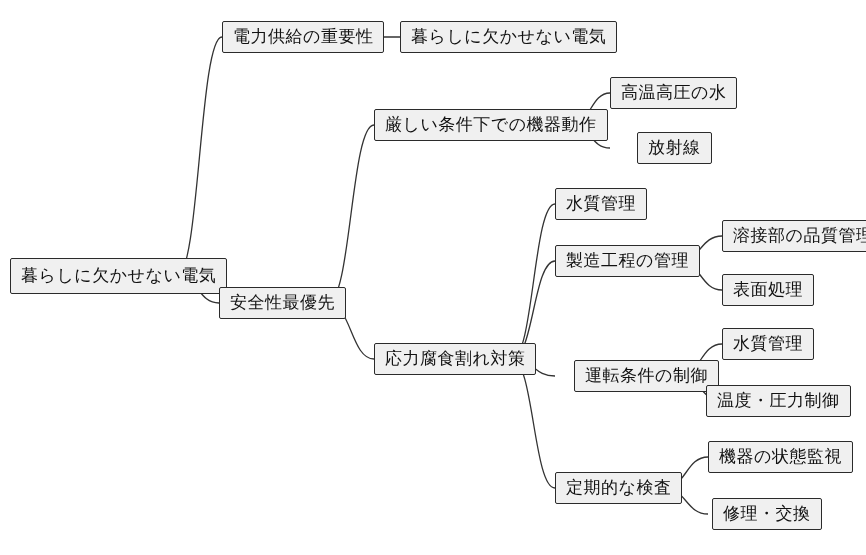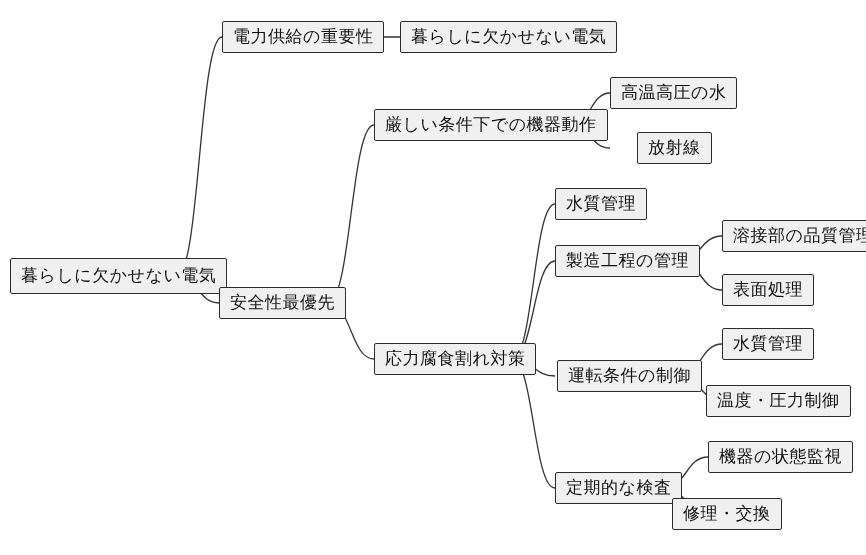--- a/index.html
+++ b/index.html
@@ -92,24 +92,24 @@
   <div class="node" id="scc-measures" style="left:374px; top:343px;">応力腐食割れ対策</div>
 
   <div class="node" id="material-selection" style="left:555px; top:188px;">水質管理</div>
 
   <div class="node" id="manufacturing-control" style="left:555px; top:245px;">製造工程の管理</div>
 
   <div class="node" id="weld-quality" style="left:722px; top:220px;">溶接部の品質管理</div>
 
   <div class="node" id="surface-treatment" style="left:722px; top:274px;text-align:center;">表面処理</div>
 
-  <div class="node" id="operating-conditions" style="left:557px; top:360px;font-family:Liberation Serif, serif;">運転条件の制御</div>
+  <div class="node" id="operating-conditions" style="left:574px; top:360px;font-family:Liberation Serif, serif;">運転条件の制御</div>
 
   <div class="node" id="water-quality" style="left:722px; top:328px;">水質管理</div>
 
   <div class="node" id="temp-pressure" style="left:706px; top:385px;">温度・圧力制御</div>
 
   <div class="node" id="periodic-inspection" style="left:555px; top:472px;">定期的な検査</div>
 
   <div class="node" id="condition-monitoring" style="left:708px; top:441px;">機器の状態監視</div>
 
-  <div class="node" id="repair-replacement" style="left:672px; top:498px;text-align:center;">修理・交換</div>
+  <div class="node" id="repair-replacement" style="left:712px; top:498px;text-align:center;">修理・交換</div>
 </div>
 
 </body></html>

